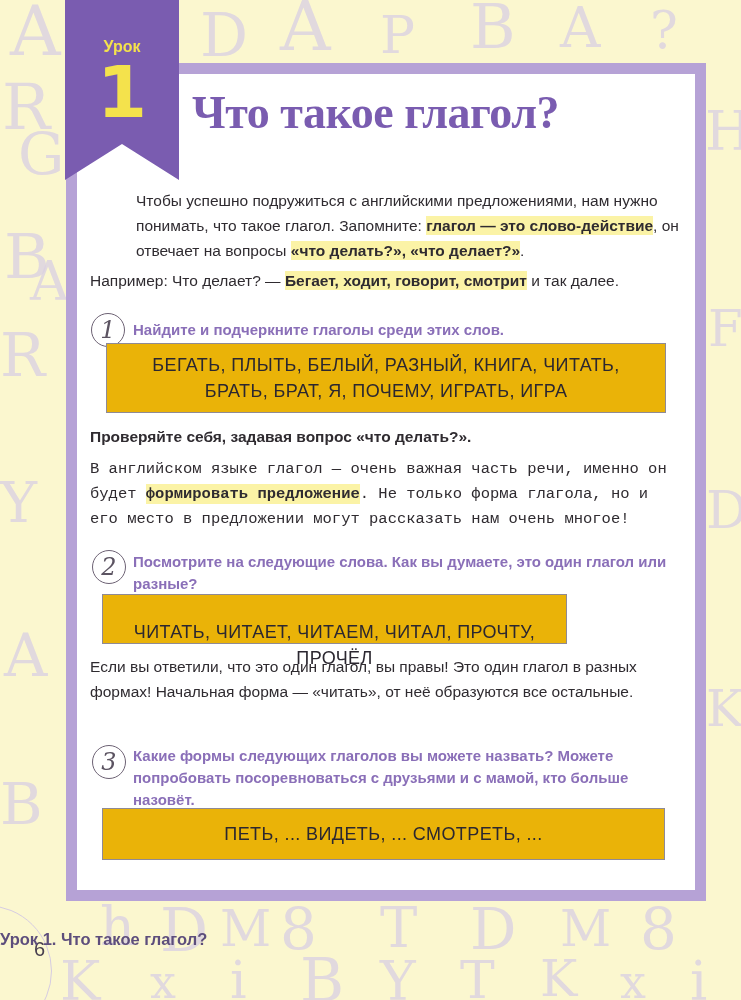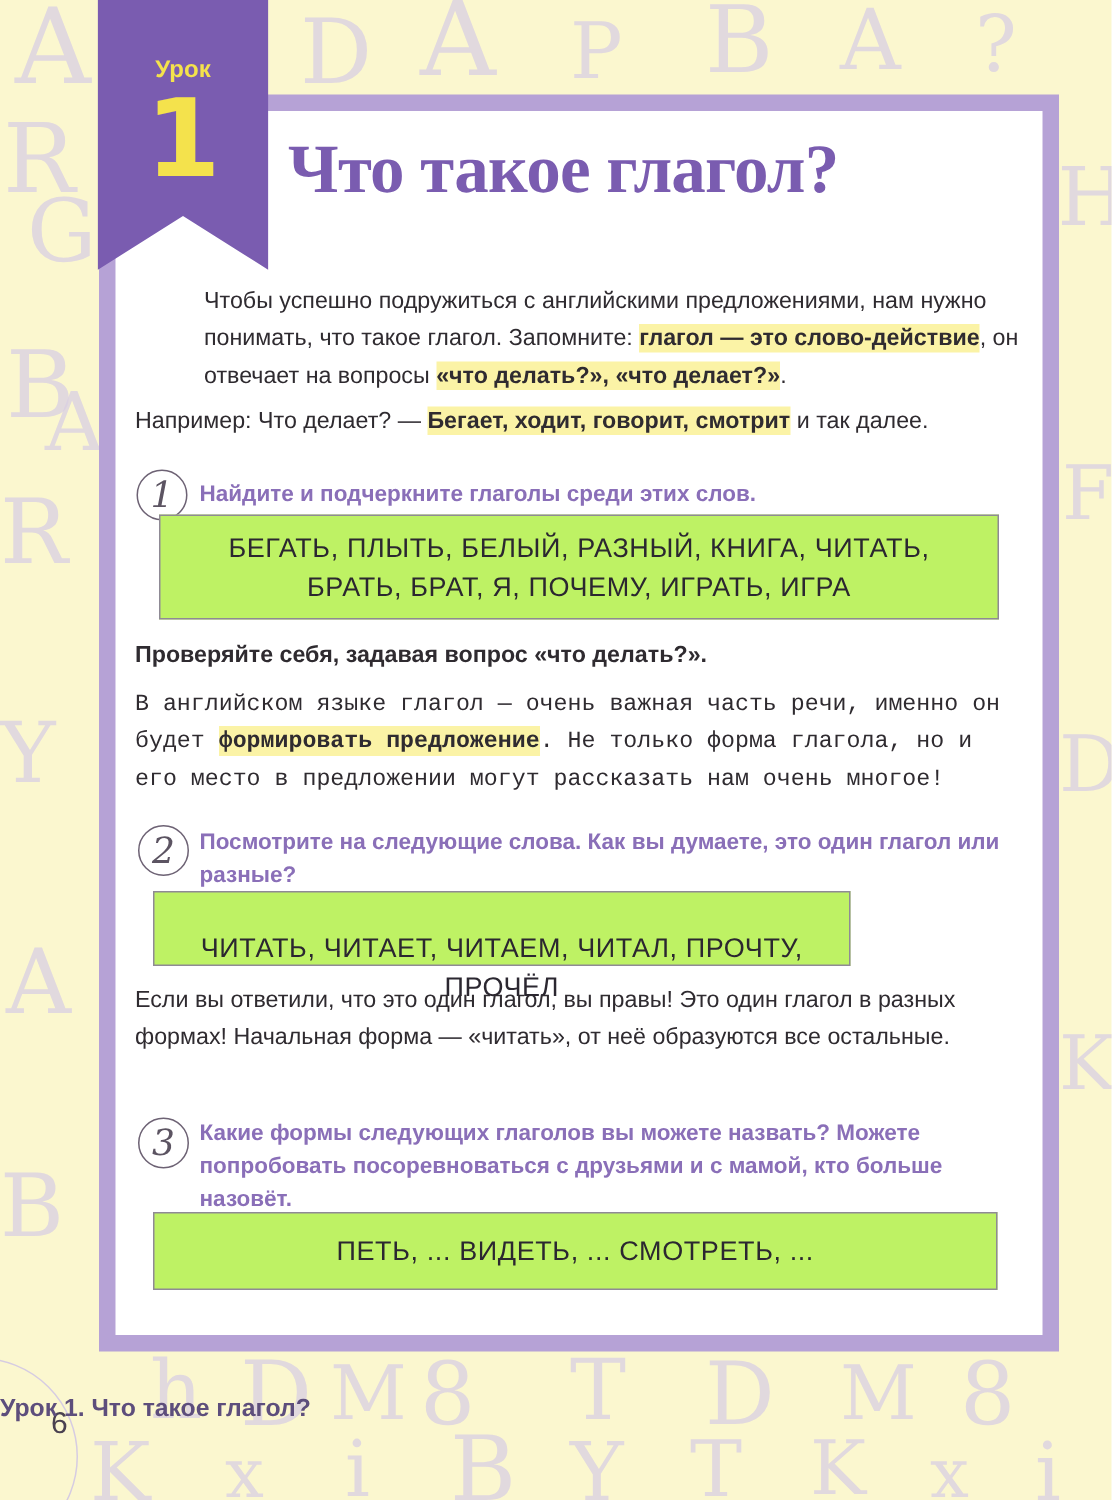--- a/index.html
+++ b/index.html
@@ -50,21 +50,21 @@
       position: absolute; width: 32px; height: 32px; border: 1.3px solid #6d6274;
       border-radius: 50%; text-align: center; line-height: 32px; font-size: 24px;
       color: #5c5462; font-family: "DejaVu Serif", serif; font-style: italic; background: #fff;
     }
     .connector { position: absolute; width: 1.3px; background: #6d6274; }
     .exercise-q {
       position: absolute; left: 133px; width: 550px;
       font-size: 15px; line-height: 22px; font-weight: bold; color: #8a6fb8;
     }
     .word-box {
-      position: absolute; border: 1.5px solid #8f8a95; background: #bef264;
+      position: absolute; border: 1.5px solid #8f8a95; background: #eab308;
       text-align: center; font-size: 18px; line-height: 26px; color: #2b2730; letter-spacing: 0.4px;
     }
     .page-num {
       position: absolute; left: 34px; top: 938px; font-size: 20px; color: #4a4150;
     }
     .corner-circle {
       position: absolute; left: -80px; top: 905px; width: 130px; height: 130px;
       border: 1.2px solid #d6cce2; border-radius: 50%;
     }
     .footer-title {

